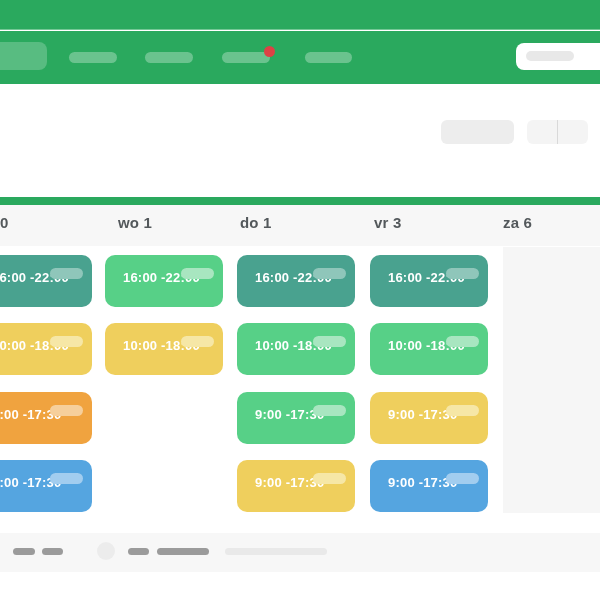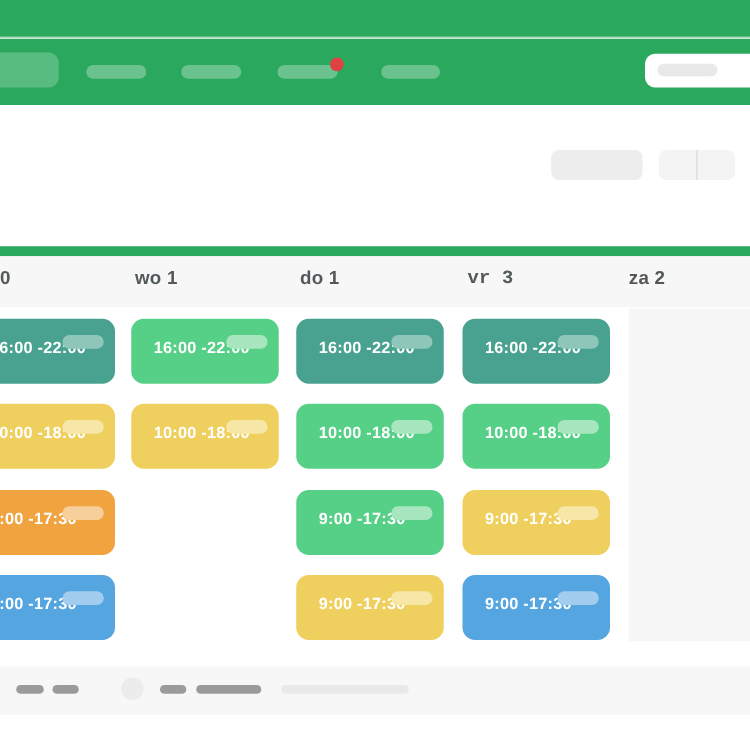--- a/index.html
+++ b/index.html
@@ -23,21 +23,21 @@
   
   .tb-btn { position:absolute; left:441px; top:120px; width:73px; height:24px; background:#ededed; border-radius:6px; }
   .tb-seg { position:absolute; left:527px; top:120px; width:61px; height:24px; background:#f4f4f4; border-radius:6px; display:flex; }
   .tb-seg .seg { flex:1; }
   .tb-seg .seg:first-child { border-right:1px solid #d9d9d9; }
 
   
   .green-divider { position:absolute; left:0; top:197px; width:600px; height:8px; background:#2aa95e; }
   .day-header { position:absolute; left:0; top:205px; width:600px; height:41px; background:#f7f7f7; }
   .day-label { position:absolute; top:9px; font-size:15px; font-weight:700; color:#53585b; letter-spacing:0.2px; }
-  .dh-0 { left:0px; } .dh-1 { left:108px; } .dh-2 { left:240px; } .dh-3 { left:374px;font-family:Liberation Mono, monospace; } .dh-4 { left:503px; }
+  .dh-0 { left:0px; } .dh-1 { left:118px; } .dh-2 { left:240px; } .dh-3 { left:374px; } .dh-4 { left:503px; }
 
   
   .calendar-body { position:absolute; left:0; top:246px; width:600px; height:287px; background:#ffffff; }
   .closed-col { position:absolute; left:503px; top:1px; width:97px; height:266px; background:#f6f6f6; }
   .shift-card { position:absolute; width:118px; height:52px; border-radius:10px; }
   .shift-time { position:absolute; left:18px; top:15px; font-size:13px; font-weight:700; color:#ffffff; letter-spacing:0.2px; white-space:nowrap; }
   .shift-pill { position:absolute; right:9px; top:13px; width:33px; height:11px; border-radius:6px; }
 
   
   .footer { position:absolute; left:0; top:533px; width:600px; height:39px; background:#f7f7f7; }
@@ -73,21 +73,21 @@
     <div class="seg"></div>
     <div class="seg"></div>
   </div>
 
   <div class="green-divider"></div>
   <div class="day-header">
     <span class="day-label dh-0">0</span>
     <span class="day-label dh-1">wo 1</span>
     <span class="day-label dh-2">do 1</span>
     <span class="day-label dh-3">vr 3</span>
-    <span class="day-label dh-4">za 2</span>
+    <span class="day-label dh-4">za 6</span>
   </div>
 
   <div class="calendar-body">
     <div class="closed-col"></div>
   <div class="shift-card" style="left: -26px; top: 9px; background: rgb(73, 162, 143);">
         <span class="shift-time">16:00 -22:00</span>
         <span class="shift-pill" style="background: rgb(143, 198, 186);"></span>
       </div>
       <div class="shift-card" style="left: -26px; top: 77px; background: rgb(239, 207, 93);">
         <span class="shift-time">10:00 -18:00</span>

